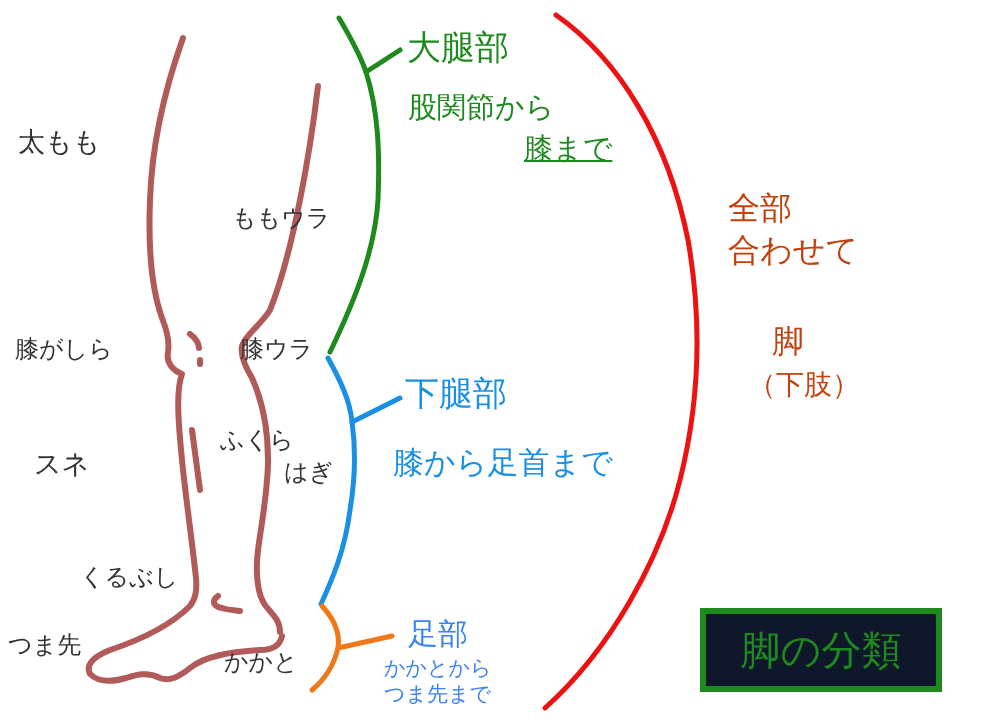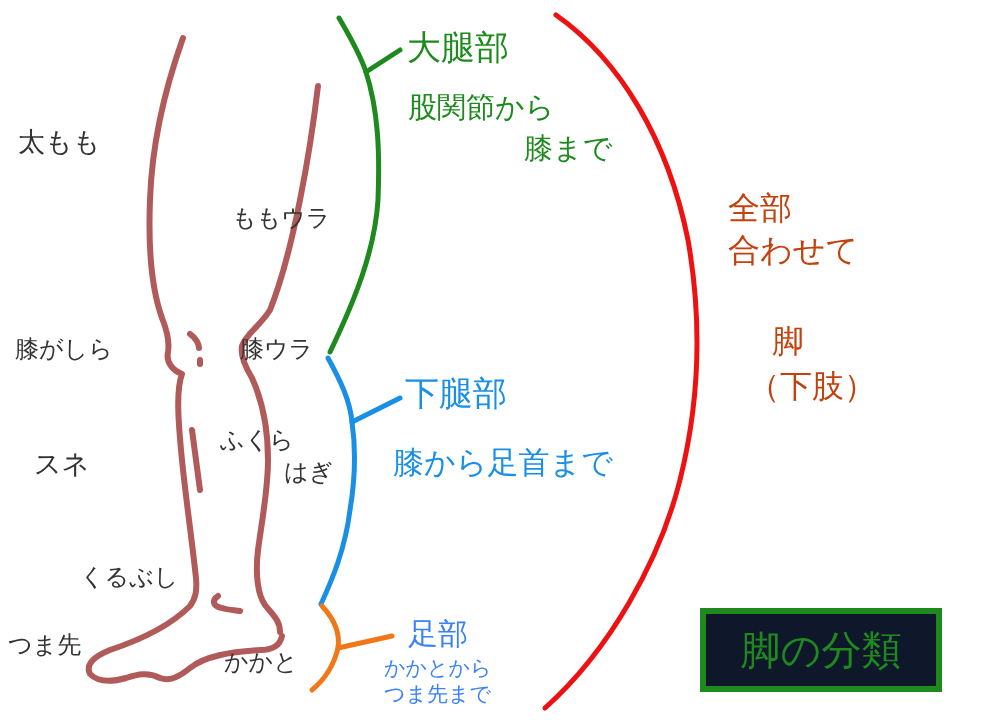--- a/index.html
+++ b/index.html
@@ -61,29 +61,29 @@
 <div class="lbl part-sm" style="left:240px; top:337px;">膝ウラ</div>
 <div class="lbl part" style="left:34px; top:450px;">スネ</div>
 <div class="lbl part-sm" style="left:220px; top:428px;">ふくら</div>
 <div class="lbl part-sm" style="left:284px; top:460px;">はぎ</div>
 <div class="lbl part-sm" style="left:80px; top:565px;">くるぶし</div>
 <div class="lbl part-sm" style="left:8px; top:633px;">つま先</div>
 <div class="lbl part-sm" style="left:224px; top:650px;">かかと</div>
 
 <div class="lbl green" style="left:407px; top:30px; font-size:34px;">大腿部</div>
 <div class="lbl green" style="left:408px; top:92px; font-size:29px;">股関節から</div>
-<div class="lbl green" style="left:524px; top:133px; font-size:29px;">膝まで</div>
+<div class="lbl green" style="left:524px; top:133px; font-size:29px;text-decoration:underline;">膝まで</div>
 
 <div class="lbl blue" style="left:405px; top:376px; font-size:34px;">下腿部</div>
 <div class="lbl blue" style="left:393px; top:446px; font-size:31px;">膝から足首まで</div>
 
 <div class="lbl orange" style="left:408px; top:618px; font-size:30px;">足部</div>
 <div class="lbl orange" style="left:384px; top:657px; font-size:21px;">かかとから</div>
 <div class="lbl orange" style="left:384px; top:683px; font-size:21px;">つま先まで</div>
 
 <div class="lbl red" style="left:728px; top:192px; font-size:32px;">全部</div>
 <div class="lbl red" style="left:728px; top:234px; font-size:32px;">合わせて</div>
 <div class="lbl red" style="left:772px; top:325px; font-size:32px;">脚</div>
-<div class="lbl red" style="left:748px; top:370px; font-size:32px;">（下肢）</div>
+<div class="lbl red" style="left:748px; top:370px; font-size:28px;">（下肢）</div>
 
 <div class="title-box">
   <span>脚の分類</span>
 </div>
 
 </body></html>

